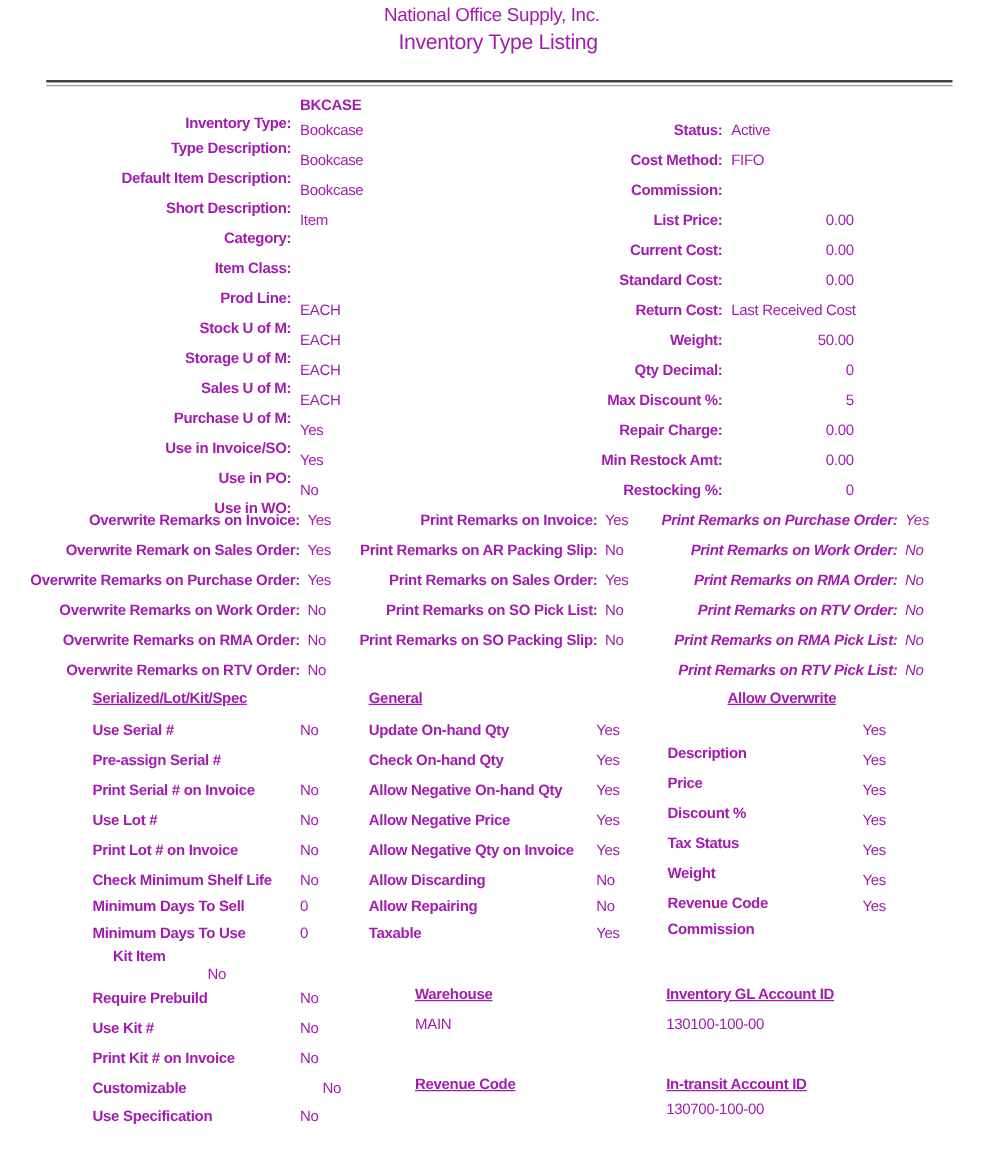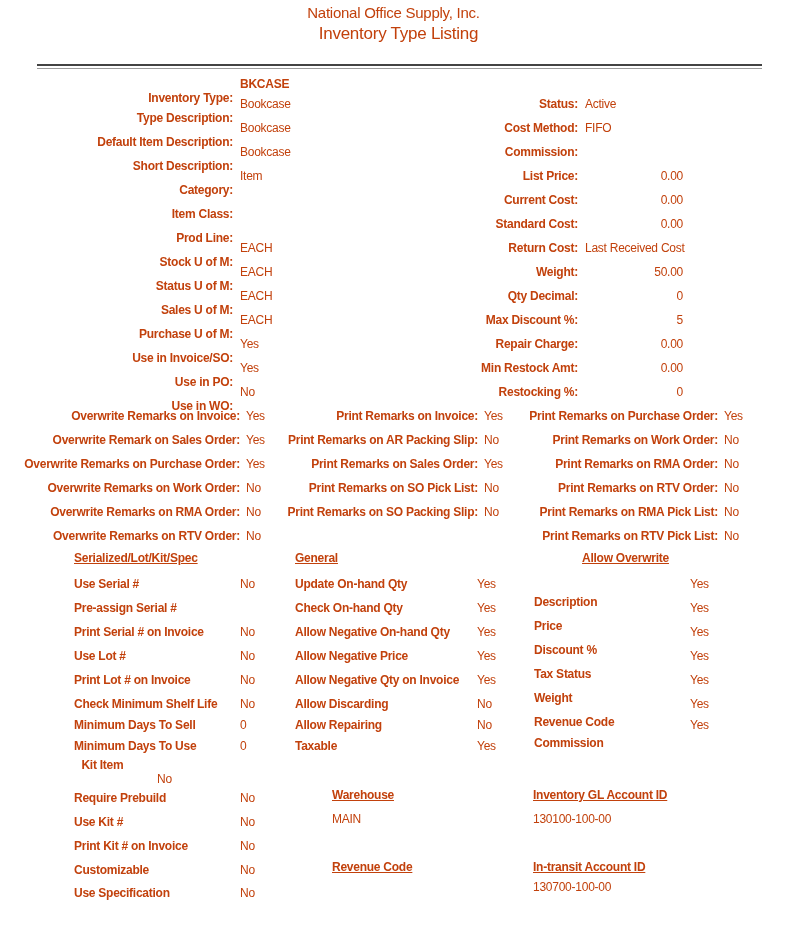--- a/index.html
+++ b/index.html
@@ -1,18 +1,18 @@
 <!DOCTYPE html>
 <html><head>
 <meta charset="utf-8">
 <style>
   html,body { margin:0; padding:0; background:#fff; }
   #page {
     position:relative; width:787px; height:931px; background:#ffffff;
-    font-family:"Liberation Sans", sans-serif; font-size:12px; color:#c2410c;
+    font-family:"Liberation Sans", sans-serif; font-size:12px; color:#a21caf;
     letter-spacing:-0.25px; overflow:hidden;
   }
   .company { position:absolute; top:4px; left:0; width:787px; text-align:center; font-size:15px; }
   .title   { position:absolute; top:24px; left:5px; width:787px; text-align:center; font-size:17px; }
   .rule    { position:absolute; top:64px; left:37px; width:725px; height:2px;
              border-top:2px solid #434343; border-bottom:1px solid #9c9c9c; }
 
   .row { display:flex; align-items:center; height:24px; }
   .lbl { font-weight:bold; white-space:nowrap; flex-shrink:0; }
   .val { white-space:nowrap; }
@@ -26,37 +26,37 @@
   .col-left .row:first-child .val { font-weight:bold; }
 
   .col-right { position:absolute; left:410px; top:92px; }
   .col-right .lbl { width:168px; }
   .col-right .val { margin-left:7px; width:98px; }
   .col-right .row.num .val { text-align:right; }
 
   .r-col { position:absolute; top:404px; }
   #r-col1 { left:20px; }  #r-col1 .lbl { width:220px; }
   #r-col2 { left:290px; } #r-col2 .lbl { width:188px; }
-  #r-col3 { left:530px; } #r-col3 .lbl { width:188px; }
+  #r-col3 { left:530px;font-style:italic; } #r-col3 .lbl { width:188px; }
   .r-col .val { margin-left:6px; }
 
   .sec-h { position:absolute; top:551px; font-weight:bold; text-decoration:underline; white-space:nowrap; }
   #h-serialized { left:74px; }
   #h-general    { left:295px; }
   #h-overwrite  { left:582px; }
 
   .sec-rows { position:absolute; top:572px; }
   #serialized-rows { left:74px; }  #serialized-rows .lbl { width:166px; }
   #general-rows    { left:295px; } #general-rows .lbl    { width:182px; }
   #overwrite-rows  { left:534px; } #overwrite-rows .lbl  { width:156px;margin-top:36px; }
   #serialized-rows .row:nth-child(7),
   #general-rows .row:nth-child(7),
   #overwrite-rows .row:nth-child(7) { height:18px; }
   #serialized-rows .row:nth-child(9)  { height:28px;flex-direction:column; }
-  #serialized-rows .row:nth-child(13) { height:23px; }
+  #serialized-rows .row:nth-child(13) { height:23px;gap:18px; }
 
   .blk-h { position:absolute; font-weight:bold; text-decoration:underline; white-space:nowrap; }
   .blk-v { position:absolute; white-space:nowrap; }
   #warehouse-h { left:332px; top:788px; }
   #warehouse-v { left:332px; top:812px; }
   #gl-h        { left:533px; top:788px; }
   #gl-v        { left:533px; top:812px; }
   #revenue-h   { left:332px; top:860px; }
   #intransit-h { left:533px; top:860px; }
   #intransit-v { left:533px; top:880px; }
@@ -98,21 +98,21 @@
     </div>
       <div class="row">
       <span class="lbl">Prod Line:</span>
       <span class="val"></span>
     </div>
       <div class="row">
       <span class="lbl">Stock U of M:</span>
       <span class="val">EACH</span>
     </div>
       <div class="row">
-      <span class="lbl">Status U of M:</span>
+      <span class="lbl">Storage U of M:</span>
       <span class="val">EACH</span>
     </div>
       <div class="row">
       <span class="lbl">Sales U of M:</span>
       <span class="val">EACH</span>
     </div>
       <div class="row">
       <span class="lbl">Purchase U of M:</span>
       <span class="val">EACH</span>
     </div>

